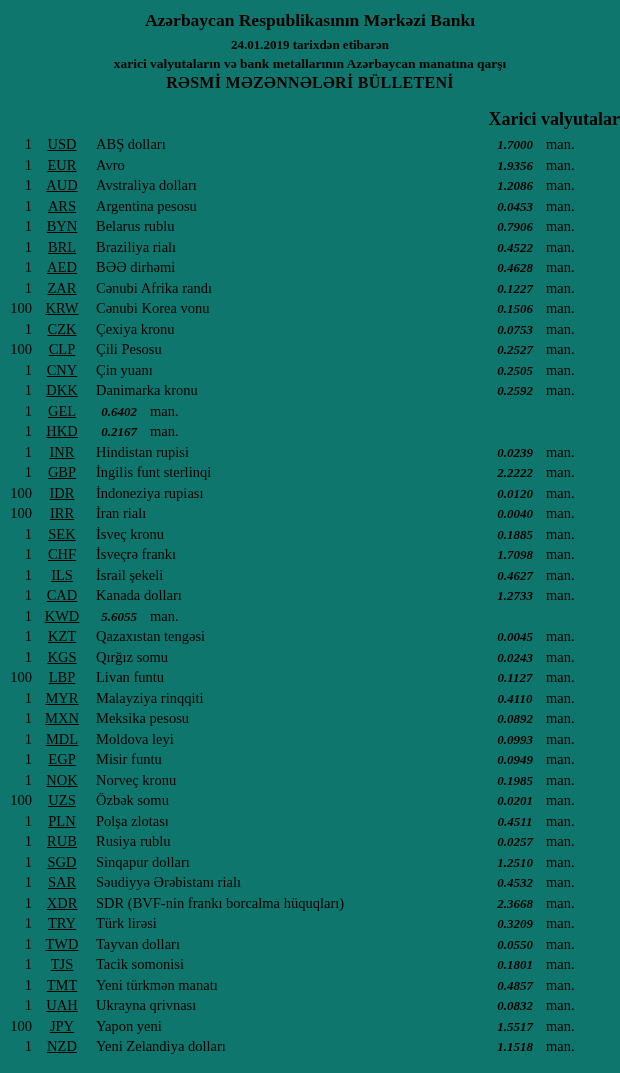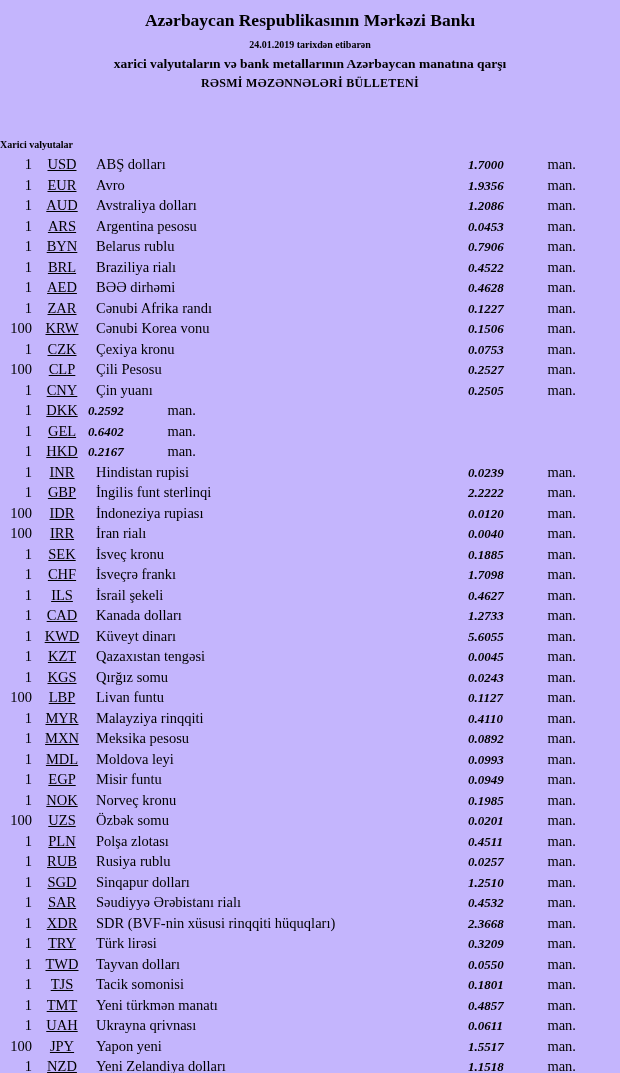--- a/index.html
+++ b/index.html
@@ -6,52 +6,52 @@
     margin: 0;
     padding: 0;
     background: #ffffff;
     color: #000000;
     font-family: "Liberation Serif", "DejaVu Serif", serif;
   }
   .page {
     width: 620px;
     height: 1073px;
     margin: 0 auto;
-    background: #c4b5fd;
+    background: #0f766e;
     box-sizing: border-box;
     padding-top: 8px;
     overflow: hidden;
   }
   .hdr {
     text-align: center;
     font-weight: bold;
   }
   .hdr-title {
     font-size: 17.5px;
     line-height: 24px;
     margin-bottom: 3px;
   }
   .hdr-date {
-    font-size: 10px;
+    font-size: 13px;
     line-height: 19px;
   }
   .hdr-sub {
     font-size: 13.5px;
     line-height: 19px;
   }
   .hdr-bulletin {
-    font-size: 12px;
+    font-size: 16px;
     line-height: 20px;
     letter-spacing: 0.3px;
   }
   .section-title {
-    text-align: left;
+    text-align: right;
     font-weight: bold;
-    font-size: 10px;
-    margin-top: 46px;
+    font-size: 18px;
+    margin-top: 16px;
     margin-bottom: 4px;
   }
   .table {
     width: 100%;
   }
   .row {
     display: flex;
     align-items: baseline;
     height: 20.5px;
     font-size: 14.5px;
@@ -72,30 +72,29 @@
   .name {
     flex: 1 1 auto;
     text-align: left;
     padding-left: 8px;
     white-space: nowrap;
     overflow: hidden;
   }
   .rate {
     width: 62px;
     flex: 0 0 auto;
-    text-align: left;
+    text-align: center;
     font-weight: bold;
     font-style: italic;
     font-size: 13px;
   }
   .unit {
     width: 46px;
     flex: 0 0 auto;
-    text-align: right;
-    padding-right: 44px;
+    padding-right: 28px;
     box-sizing: content-box;
   }
 </style>
 </head>
 <body>
 
 <div class="page">
 
   <div class="hdr">
     <div class="hdr-title">Azərbaycan Respublikasının Mərkəzi Bankı</div>
@@ -199,20 +198,21 @@
       <span class="qty">1</span>
       <span class="code">CNY</span>
       <span class="name">Çin yuanı</span>
       <span class="rate">0.2505</span>
       <span class="unit">man.</span>
     </div>
 
     <div class="row">
       <span class="qty">1</span>
       <span class="code">DKK</span>
+      <span class="name">Danimarka kronu</span>
       <span class="rate">0.2592</span>
       <span class="unit">man.</span>
     </div>
 
     <div class="row">
       <span class="qty">1</span>
       <span class="code">GEL</span>
       <span class="rate">0.6402</span>
       <span class="unit">man.</span>
     </div>
@@ -284,21 +284,20 @@
       <span class="qty">1</span>
       <span class="code">CAD</span>
       <span class="name">Kanada dolları</span>
       <span class="rate">1.2733</span>
       <span class="unit">man.</span>
     </div>
 
     <div class="row">
       <span class="qty">1</span>
       <span class="code">KWD</span>
-      <span class="name">Küveyt dinarı</span>
       <span class="rate">5.6055</span>
       <span class="unit">man.</span>
     </div>
 
     <div class="row">
       <span class="qty">1</span>
       <span class="code">KZT</span>
       <span class="name">Qazaxıstan tengəsi</span>
       <span class="rate">0.0045</span>
       <span class="unit">man.</span>
@@ -396,21 +395,21 @@
       <span class="qty">1</span>
       <span class="code">SAR</span>
       <span class="name">Səudiyyə Ərəbistanı rialı</span>
       <span class="rate">0.4532</span>
       <span class="unit">man.</span>
     </div>
 
     <div class="row">
       <span class="qty">1</span>
       <span class="code">XDR</span>
-      <span class="name">SDR (BVF-nin xüsusi rinqqiti hüquqları)</span>
+      <span class="name">SDR (BVF-nin frankı borcalma hüquqları)</span>
       <span class="rate">2.3668</span>
       <span class="unit">man.</span>
     </div>
 
     <div class="row">
       <span class="qty">1</span>
       <span class="code">TRY</span>
       <span class="name">Türk lirəsi</span>
       <span class="rate">0.3209</span>
       <span class="unit">man.</span>
@@ -437,21 +436,21 @@
       <span class="code">TMT</span>
       <span class="name">Yeni türkmən manatı</span>
       <span class="rate">0.4857</span>
       <span class="unit">man.</span>
     </div>
 
     <div class="row">
       <span class="qty">1</span>
       <span class="code">UAH</span>
       <span class="name">Ukrayna qrivnası</span>
-      <span class="rate">0.0611</span>
+      <span class="rate">0.0832</span>
       <span class="unit">man.</span>
     </div>
 
     <div class="row">
       <span class="qty">100</span>
       <span class="code">JPY</span>
       <span class="name">Yapon yeni</span>
       <span class="rate">1.5517</span>
       <span class="unit">man.</span>
     </div>

